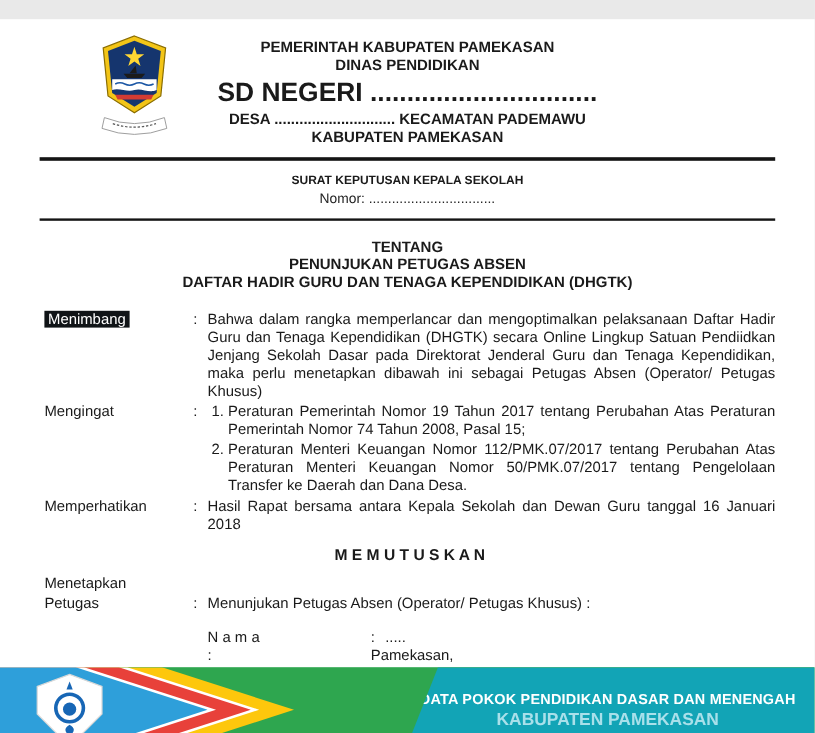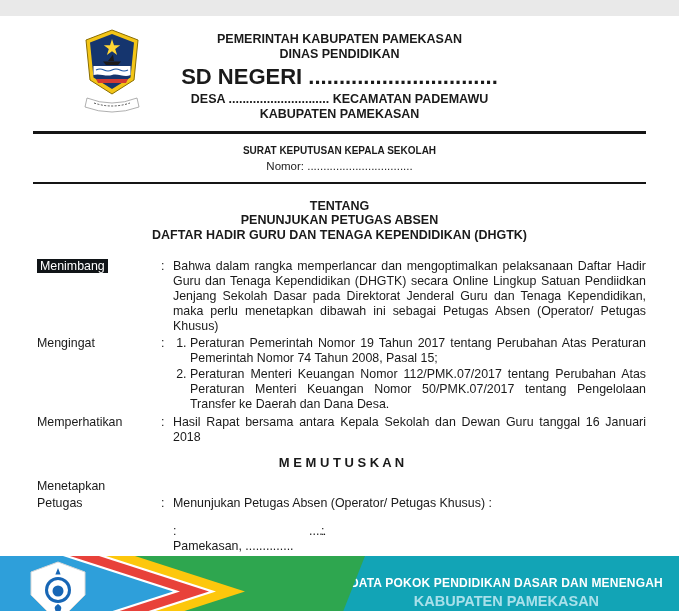--- a/index.html
+++ b/index.html
@@ -129,20 +129,21 @@
         <div></div>
     </div>
 
     <div class="row">
       <div class="lbl">Petugas</div>
       <div class="colon">:</div>
       <div class="txt">Menunjukan Petugas Absen (Operator/ Petugas Khusus) :</div>
     </div>
 
     <div class="sub-fields">
+      <div>N a m a</div>
       <div>:</div>
       <div>.....</div>
       <div>:</div>
       <div>Pamekasan, ..............</div>
     </div>
 
     <div class="row">
       <div class="lbl">Kedua</div>
       <div class="colon">:</div>
       <div class="txt">Petugas Absen DHGTK Online sebagaimana telah ditunjuk, melaksanakan tugas dan</div>

